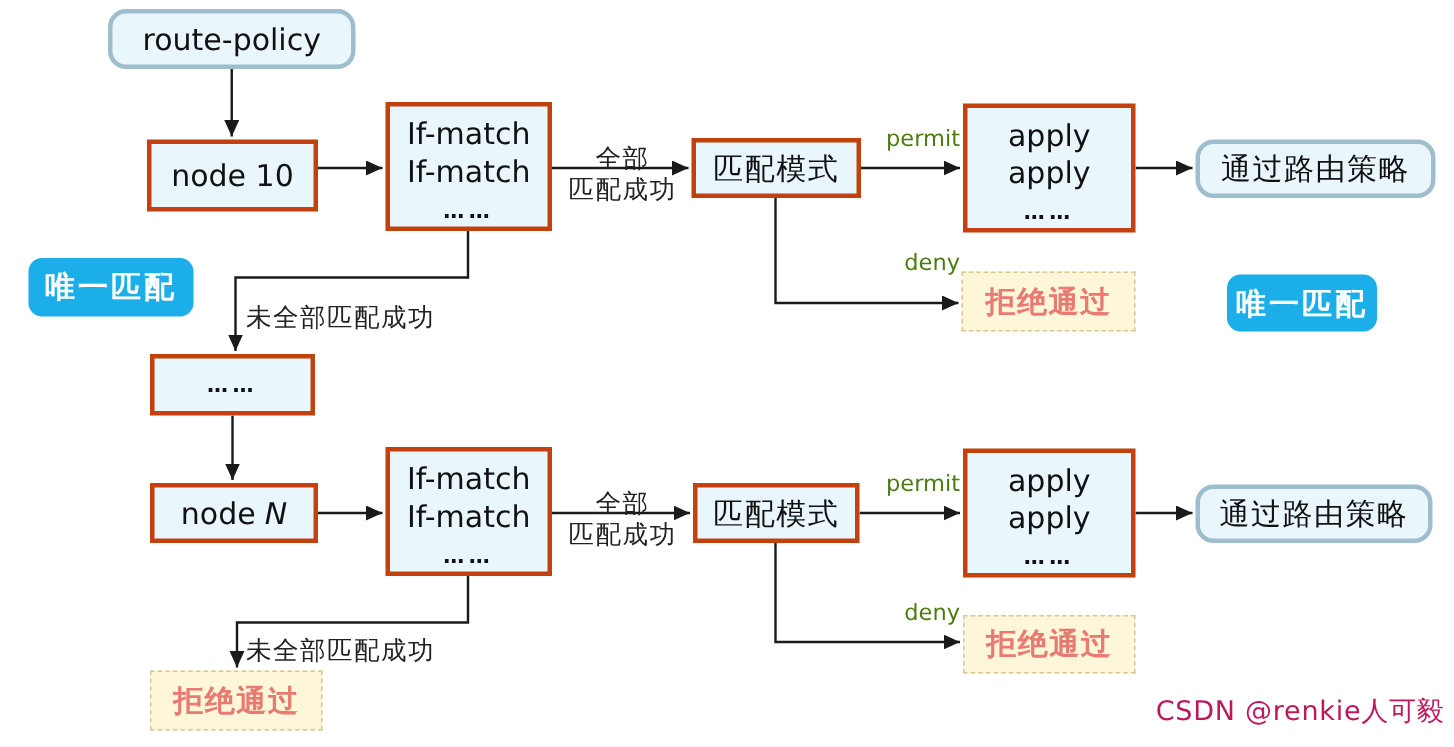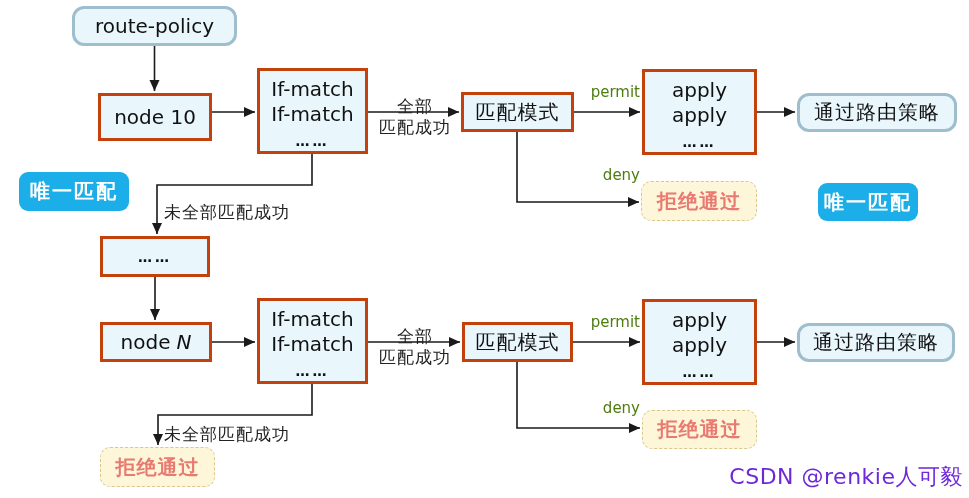--- a/index.html
+++ b/index.html
@@ -11,41 +11,41 @@
     position:absolute;box-sizing:border-box;
     background:#e9f7fd;border:3px solid #c2410c;
     display:flex;align-items:center;justify-content:center;
     font-size:20px;color:#111;text-align:center;line-height:1.25;
   }
   .box.cn{font-family:"DejaVu Serif","Liberation Serif",serif;letter-spacing:1px;}
   .box.rounded{border-radius:12px;border-color:#9fbecd;}
   .box.multi{flex-direction:column;justify-content:center;padding-top:2px;}
   .box .dots{font-size:14px;letter-spacing:3px;line-height:1;margin-top:7px;font-weight:bold;}
   .box.reject{
-    background:#fdf6d8;border:1.5px dashed #d8c890;border-radius:10px;
+    background:#fdf6d8;border:1.5px dashed #d8c890;border-radius:0;
     color:#e87a72;font-family:"DejaVu Serif","Liberation Serif",serif;
     font-weight:bold;letter-spacing:1px;
   }
   .badge{
     position:absolute;box-sizing:border-box;background:#1caee8;border-radius:9px;
     display:flex;align-items:center;justify-content:center;
     color:#ffffff;font-family:"DejaVu Serif","Liberation Serif",serif;
     font-weight:bold;font-size:20px;letter-spacing:2px;
   }
   .elabel-cn{
     position:absolute;font-family:"DejaVu Serif","Liberation Serif",serif;
     font-size:17px;color:#222;letter-spacing:1px;text-align:center;line-height:21px;margin-top:38px;
   }
   .elabel-en{
     position:absolute;font-size:15px;color:#4d7c0f;text-align:right;line-height:1;
   }
   .italic{font-style:italic;margin-left:6px;}
   #arrows{position:absolute;left:0;top:0;}
   .watermark{
-    position:absolute;right:6px;top:462px;font-size:22px;color:#6d28d9;
+    position:absolute;right:6px;top:462px;font-size:18px;color:#be185d;
     letter-spacing:0.5px;
   }
 </style>
 </head>
 <body>
 
 <div id="canvas">
 
   <svg id="arrows" width="969" height="498">
     <defs>

